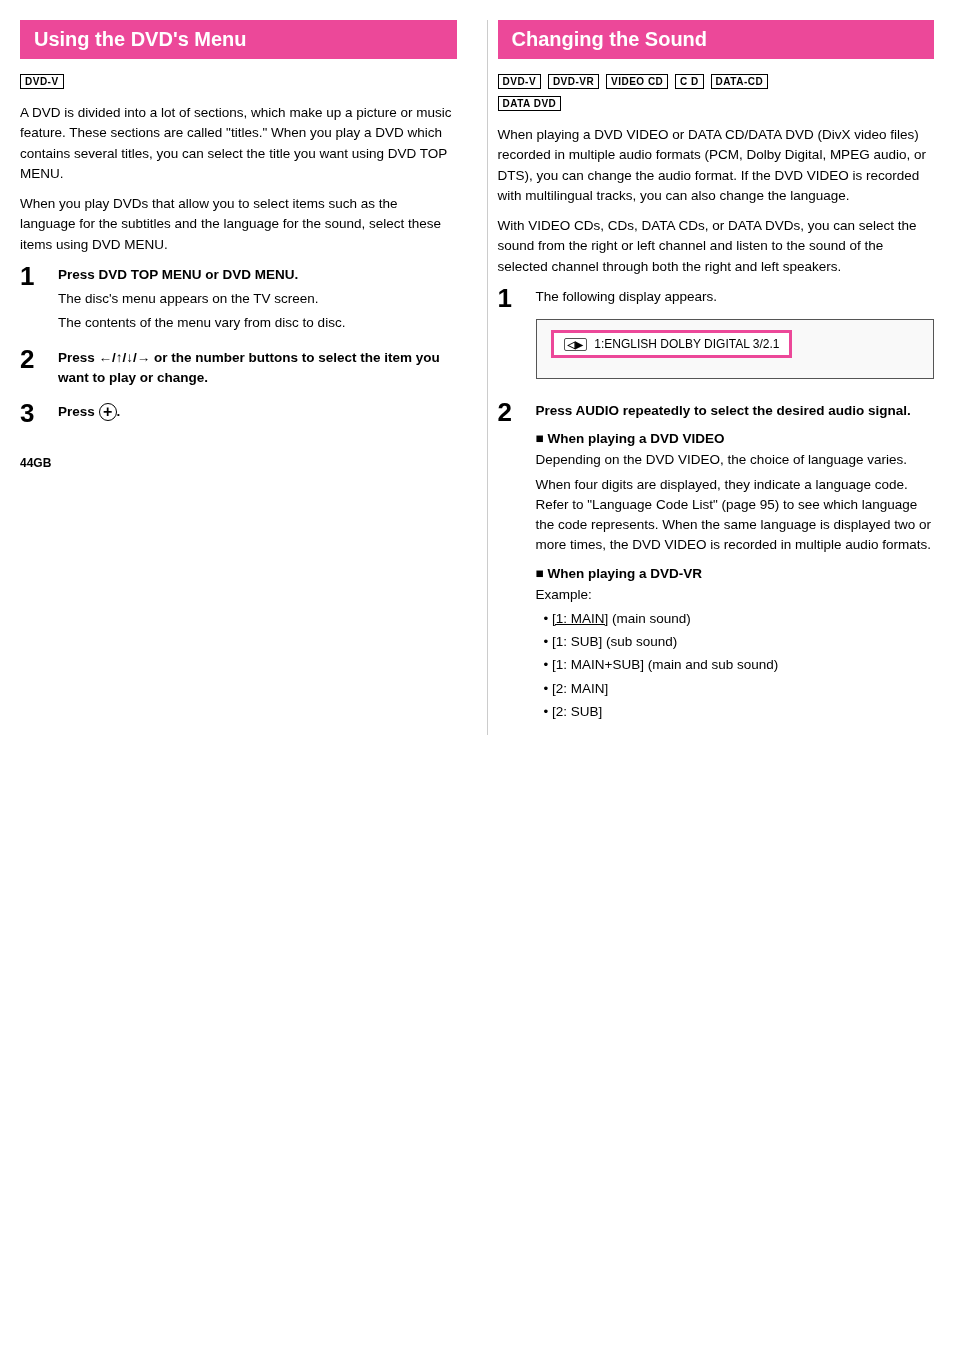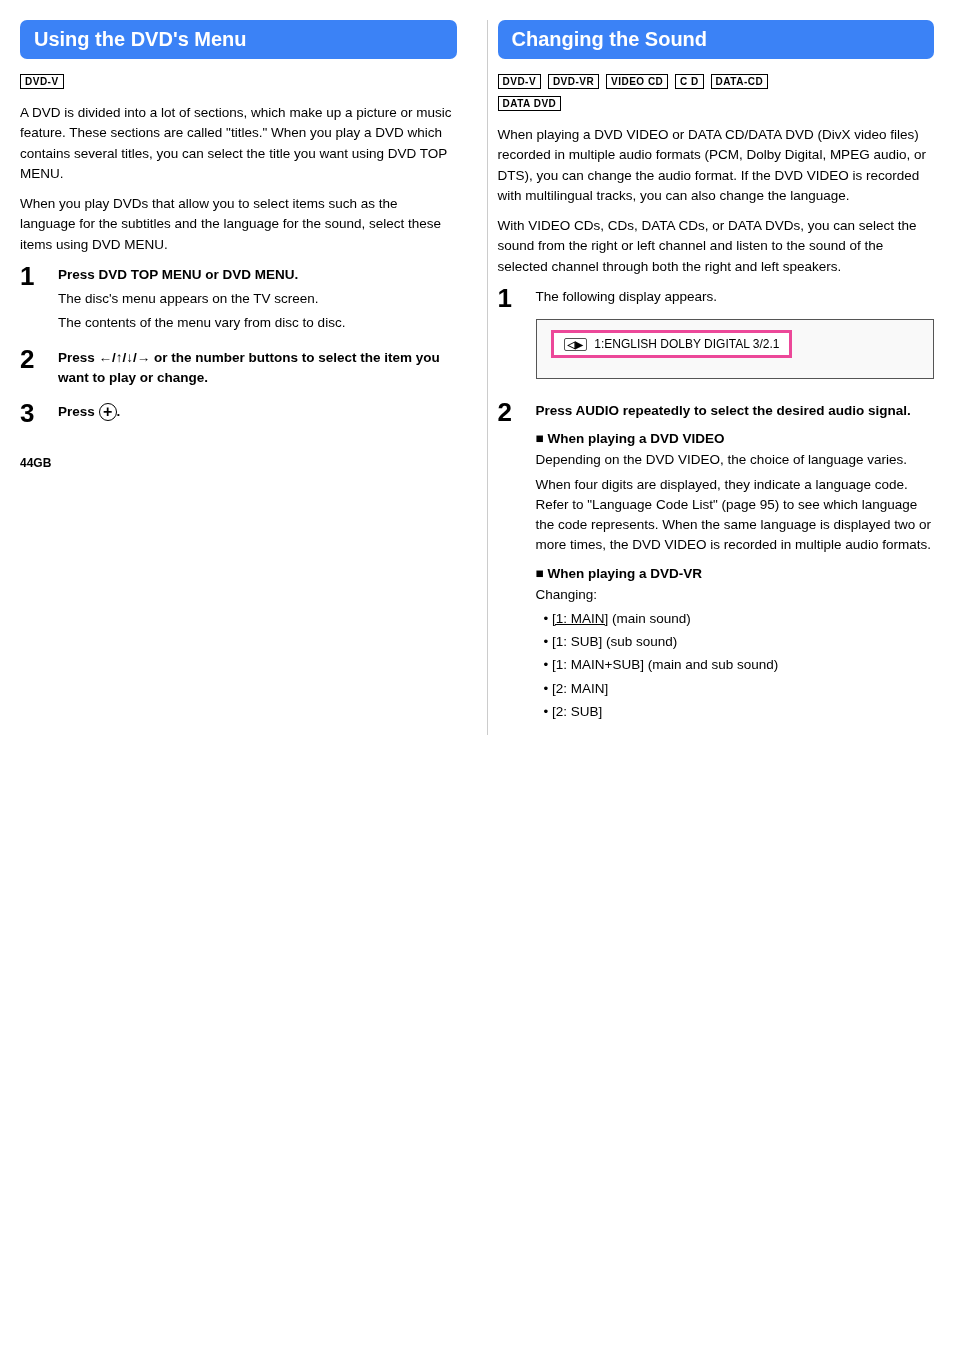--- a/index.html
+++ b/index.html
@@ -20,29 +20,28 @@
     .left-column {
       flex: 1;
       padding-right: 10px;
     }
     .right-column {
       flex: 1;
       padding-left: 10px;
       border-left: 1px solid #ccc;
     }
     .section-title {
-      background: #3b82f6;
+      background: #ec4899;
       color: #fff;
       font-size: 20px;
       font-weight: bold;
       padding: 8px 14px;
       margin-bottom: 14px;
       display: inline-block;
       width: 100%;
-      border-radius: 7px;
     }
     .badge {
       display: inline-block;
       border: 1.5px solid #000;
       font-size: 10px;
       font-weight: bold;
       padding: 1px 4px;
       margin-right: 3px;
       margin-bottom: 6px;
       letter-spacing: 0.5px;
@@ -215,21 +214,21 @@
     <div class="step">
       <div class="step-number">2</div>
       <div class="step-content">
         <p class="step-title">Press AUDIO repeatedly to select the desired audio signal.</p>
 
         <div class="sub-section-title">When playing a DVD VIDEO</div>
         <p class="body-text">Depending on the DVD VIDEO, the choice of language varies.</p>
         <p class="body-text">When four digits are displayed, they indicate a language code. Refer to "Language Code List" (page 95) to see which language the code represents. When the same language is displayed two or more times, the DVD VIDEO is recorded in multiple audio formats.</p>
 
         <div class="sub-section-title">When playing a DVD-VR</div>
-        <p class="body-text">Changing:</p>
+        <p class="body-text">Example:</p>
         <ul class="bullet-list">
           <li><span class="underline">[1: MAIN]</span> (main sound)</li>
           <li>[1: SUB] (sub sound)</li>
           <li>[1: MAIN+SUB] (main and sub sound)</li>
           <li>[2: MAIN]</li>
           <li>[2: SUB]</li>
         </ul>
       </div>
     </div>
   </div>

